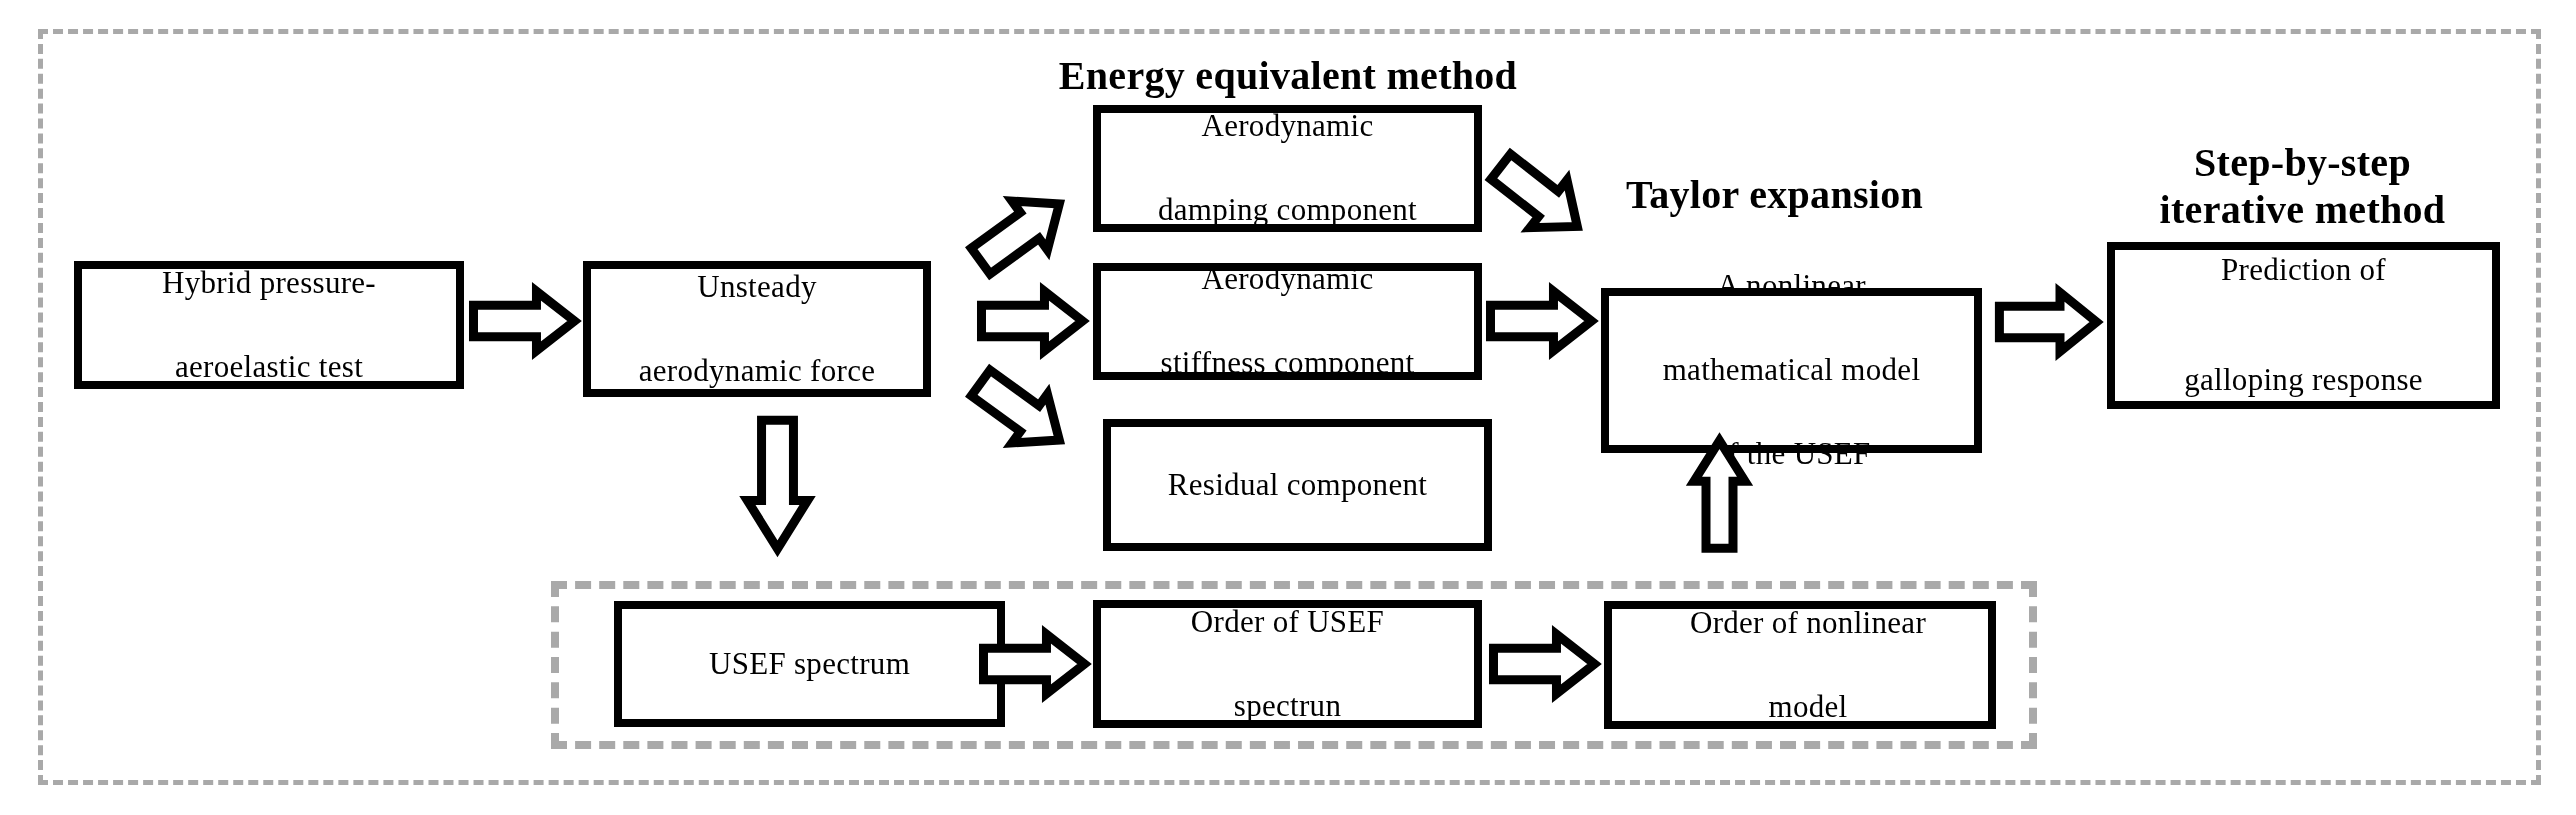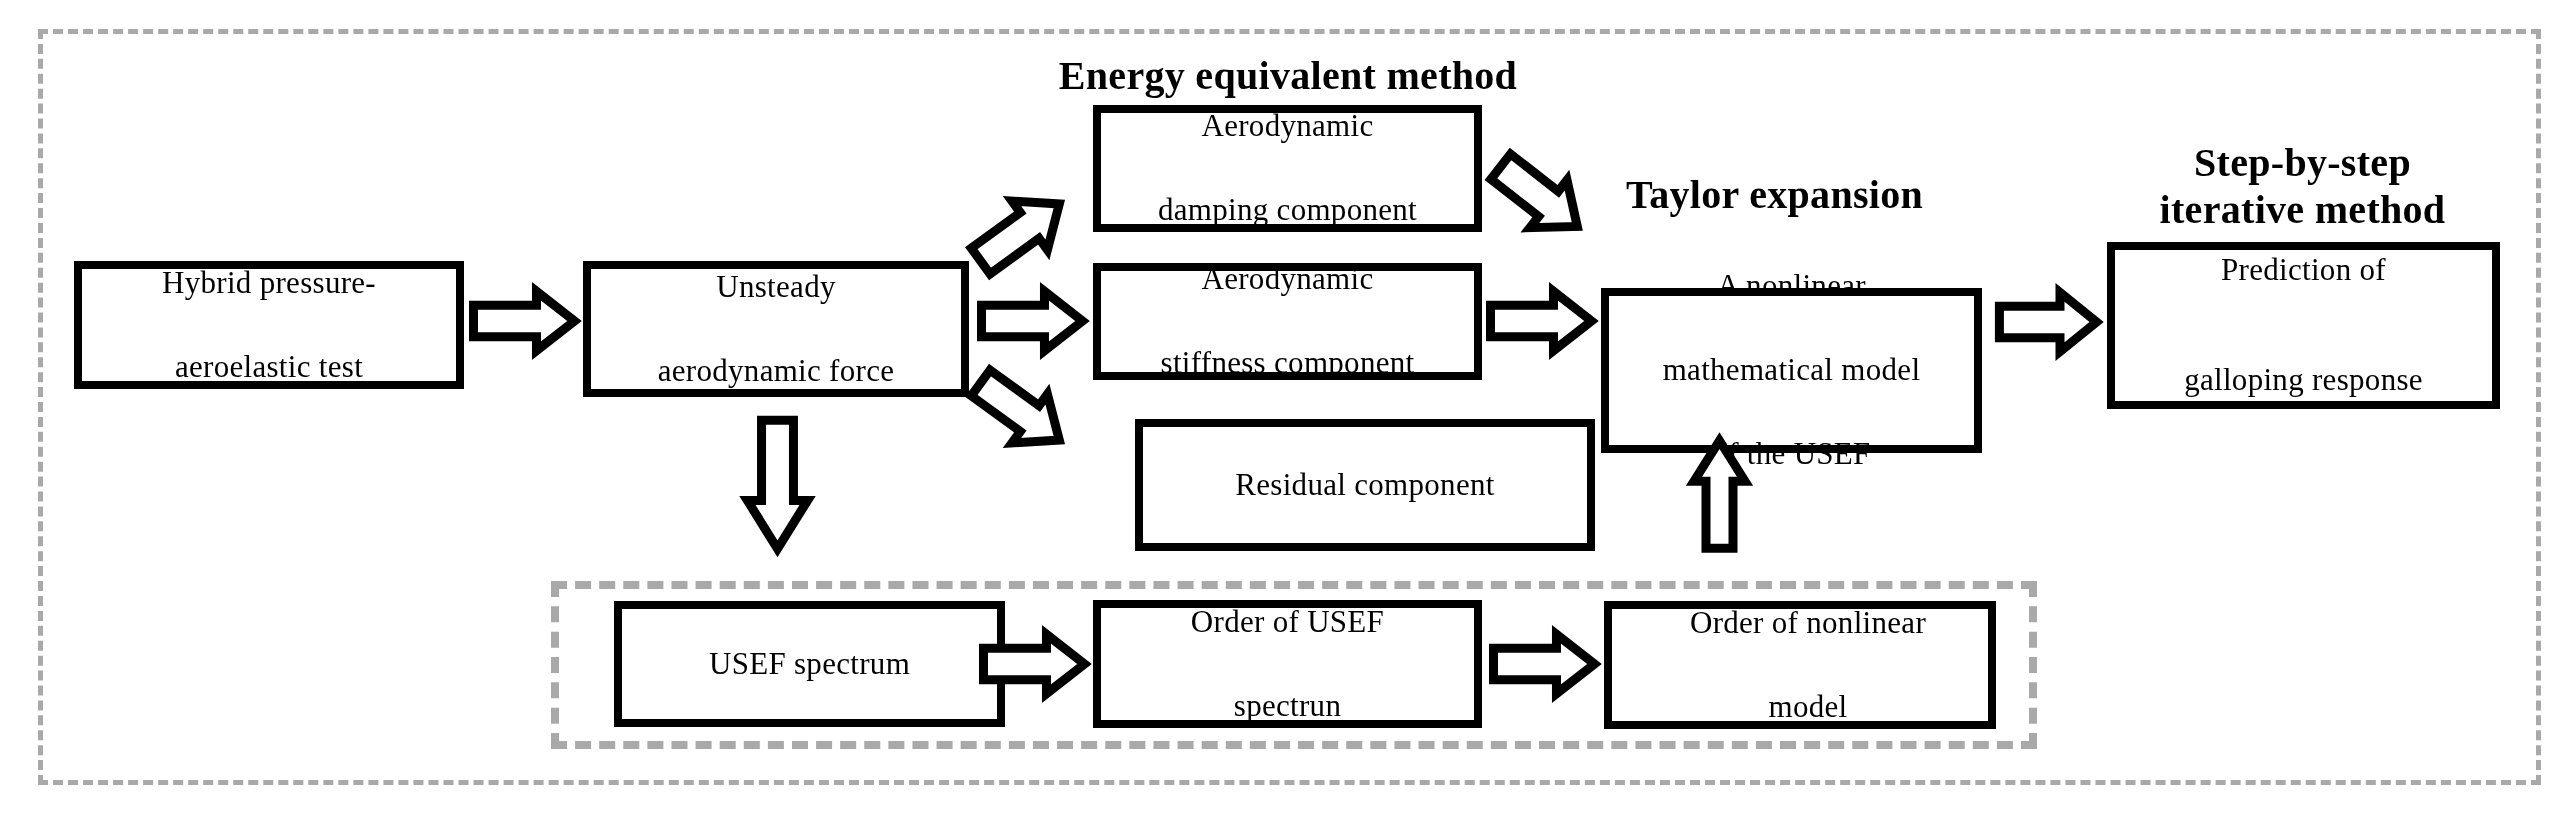--- a/index.html
+++ b/index.html
@@ -32,24 +32,24 @@
   }
   .sec-label span{display:block;white-space:nowrap;}
   .arrow{position:absolute;}
   .arrow svg{display:block;width:100%;height:100%;overflow:visible;}
   .arrow polygon{
     fill:#ffffff;stroke:#000000;stroke-width:9;
     stroke-linejoin:miter;vector-effect:non-scaling-stroke;
   }
   
   #box-hybrid      {left:74px; top:261px; width:390px; height:128px;}
-  #box-unsteady    {left:583px; top:261px; width:386px; height:136px;}
+  #box-unsteady    {left:583px; top:261px; width:348px; height:136px;}
   #box-damping     {left:1093px;top:105px; width:389px; height:127px;}
   #box-stiffness   {left:1093px;top:263px; width:389px; height:117px;}
-  #box-residual    {left:1135px;top:419px; width:460px; height:132px;}
+  #box-residual    {left:1103px;top:419px; width:389px; height:132px;}
   #box-nonlinear   {left:1601px;top:242px; width:381px; height:165px;margin-top:46px;}
   #box-prediction  {left:2107px;top:242px; width:393px; height:167px;justify-content:space-between;}
   #box-usef        {left:582px; top:601px; width:391px; height:126px;margin-left:32px;}
   #box-order-usef  {left:1093px;top:600px; width:389px; height:128px;}
   #box-order-nl    {left:1604px;top:601px; width:392px; height:128px;padding-left:16px;}
   
   #label-energy {left:1015px;top:52px; width:546px;}
   #label-taylor {left:1556px;top:171px;width:437px;}
   #label-step   {left:2098px;top:139px;width:409px;}
   

